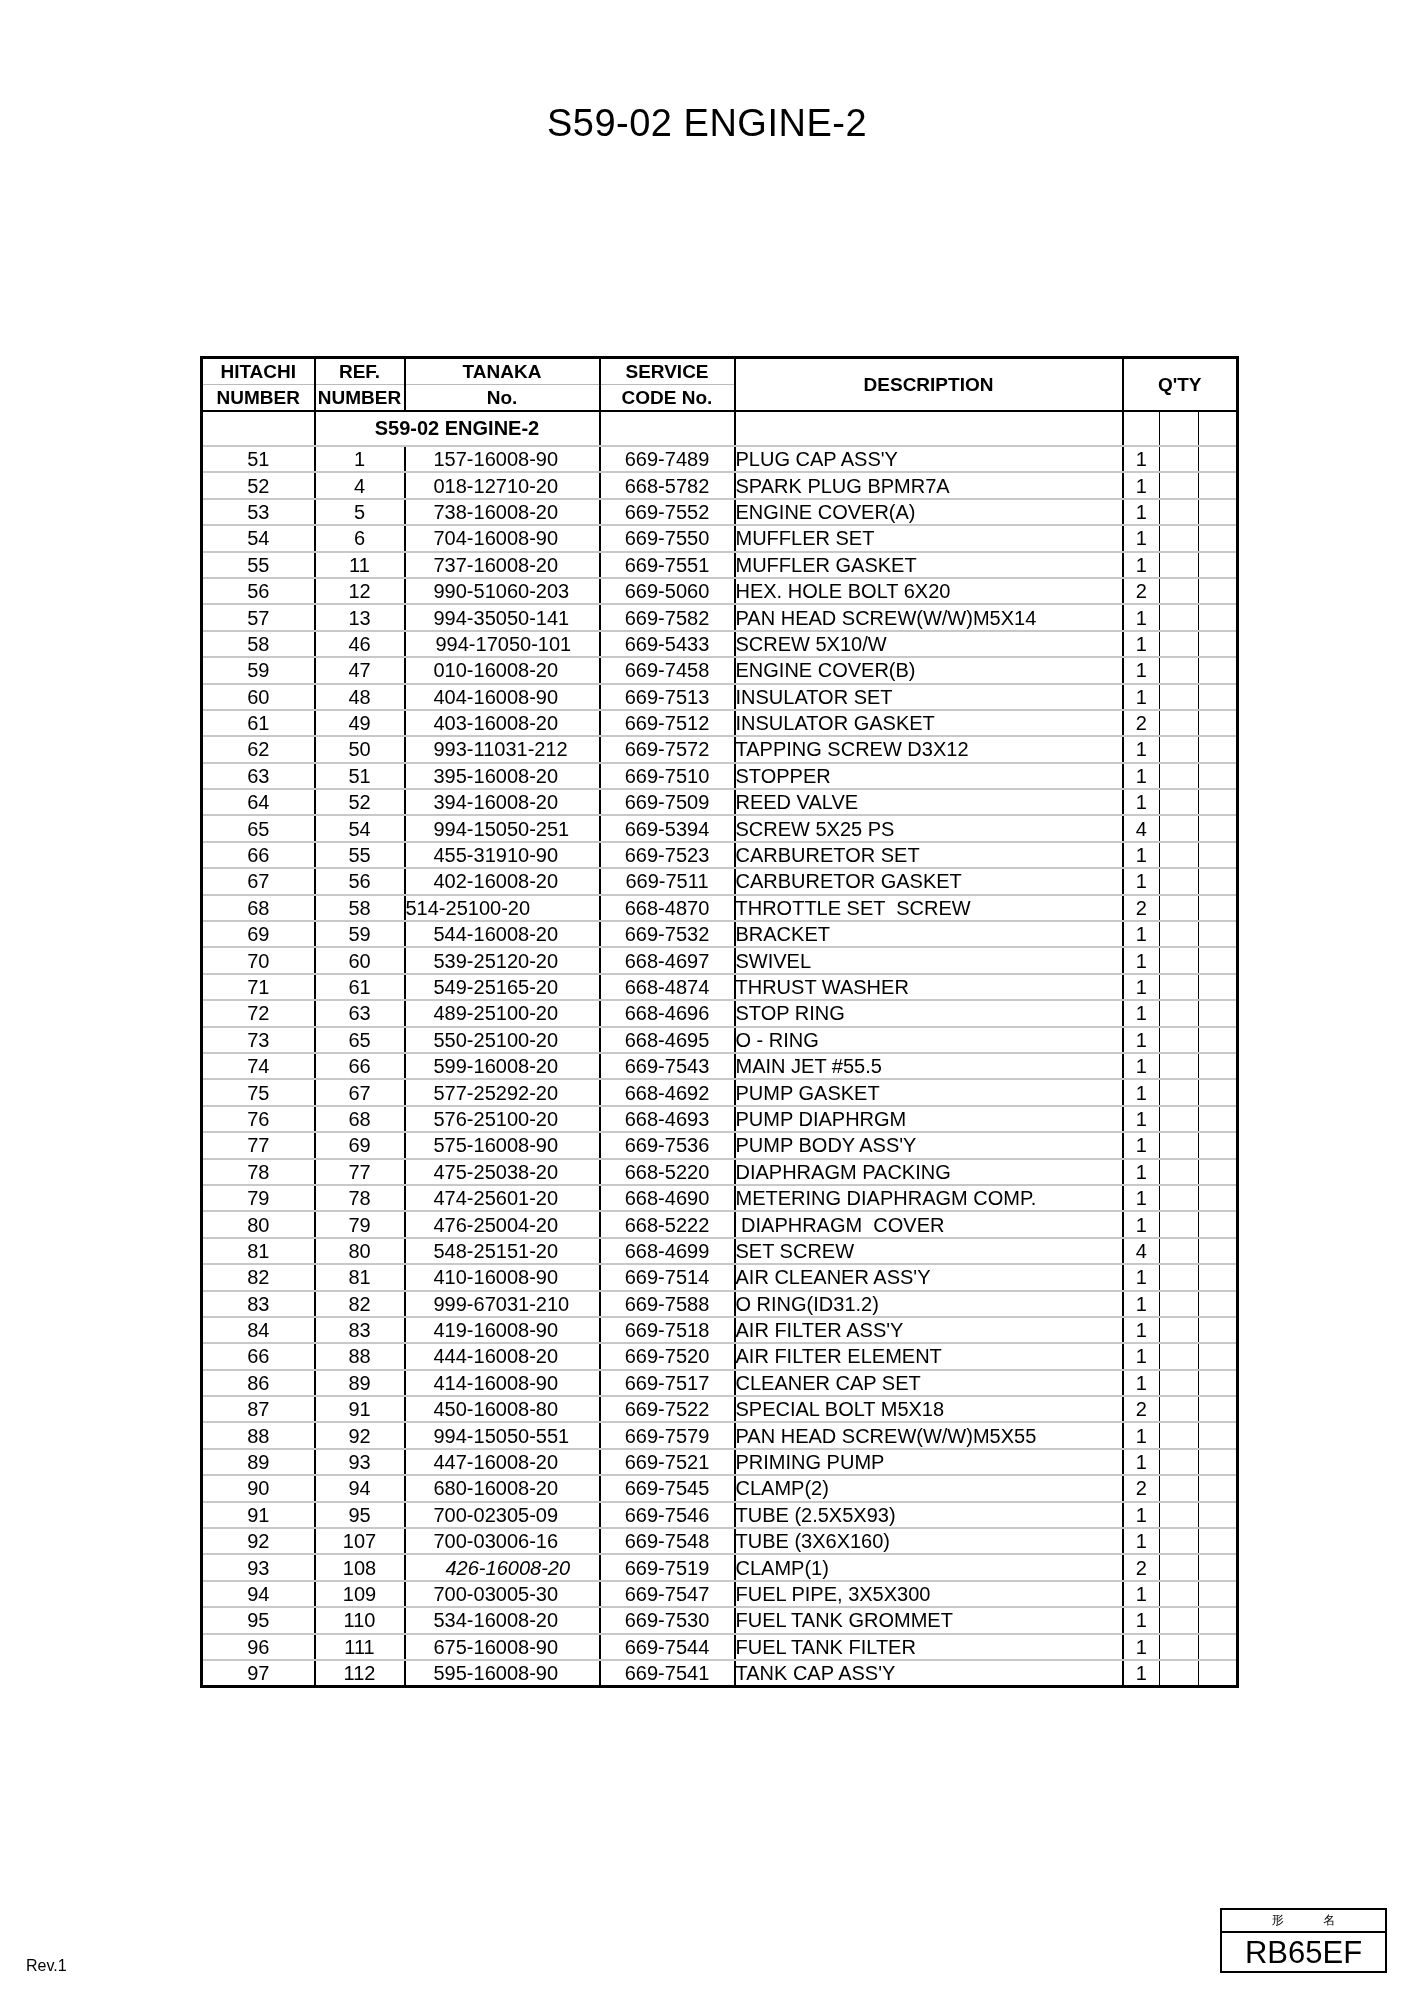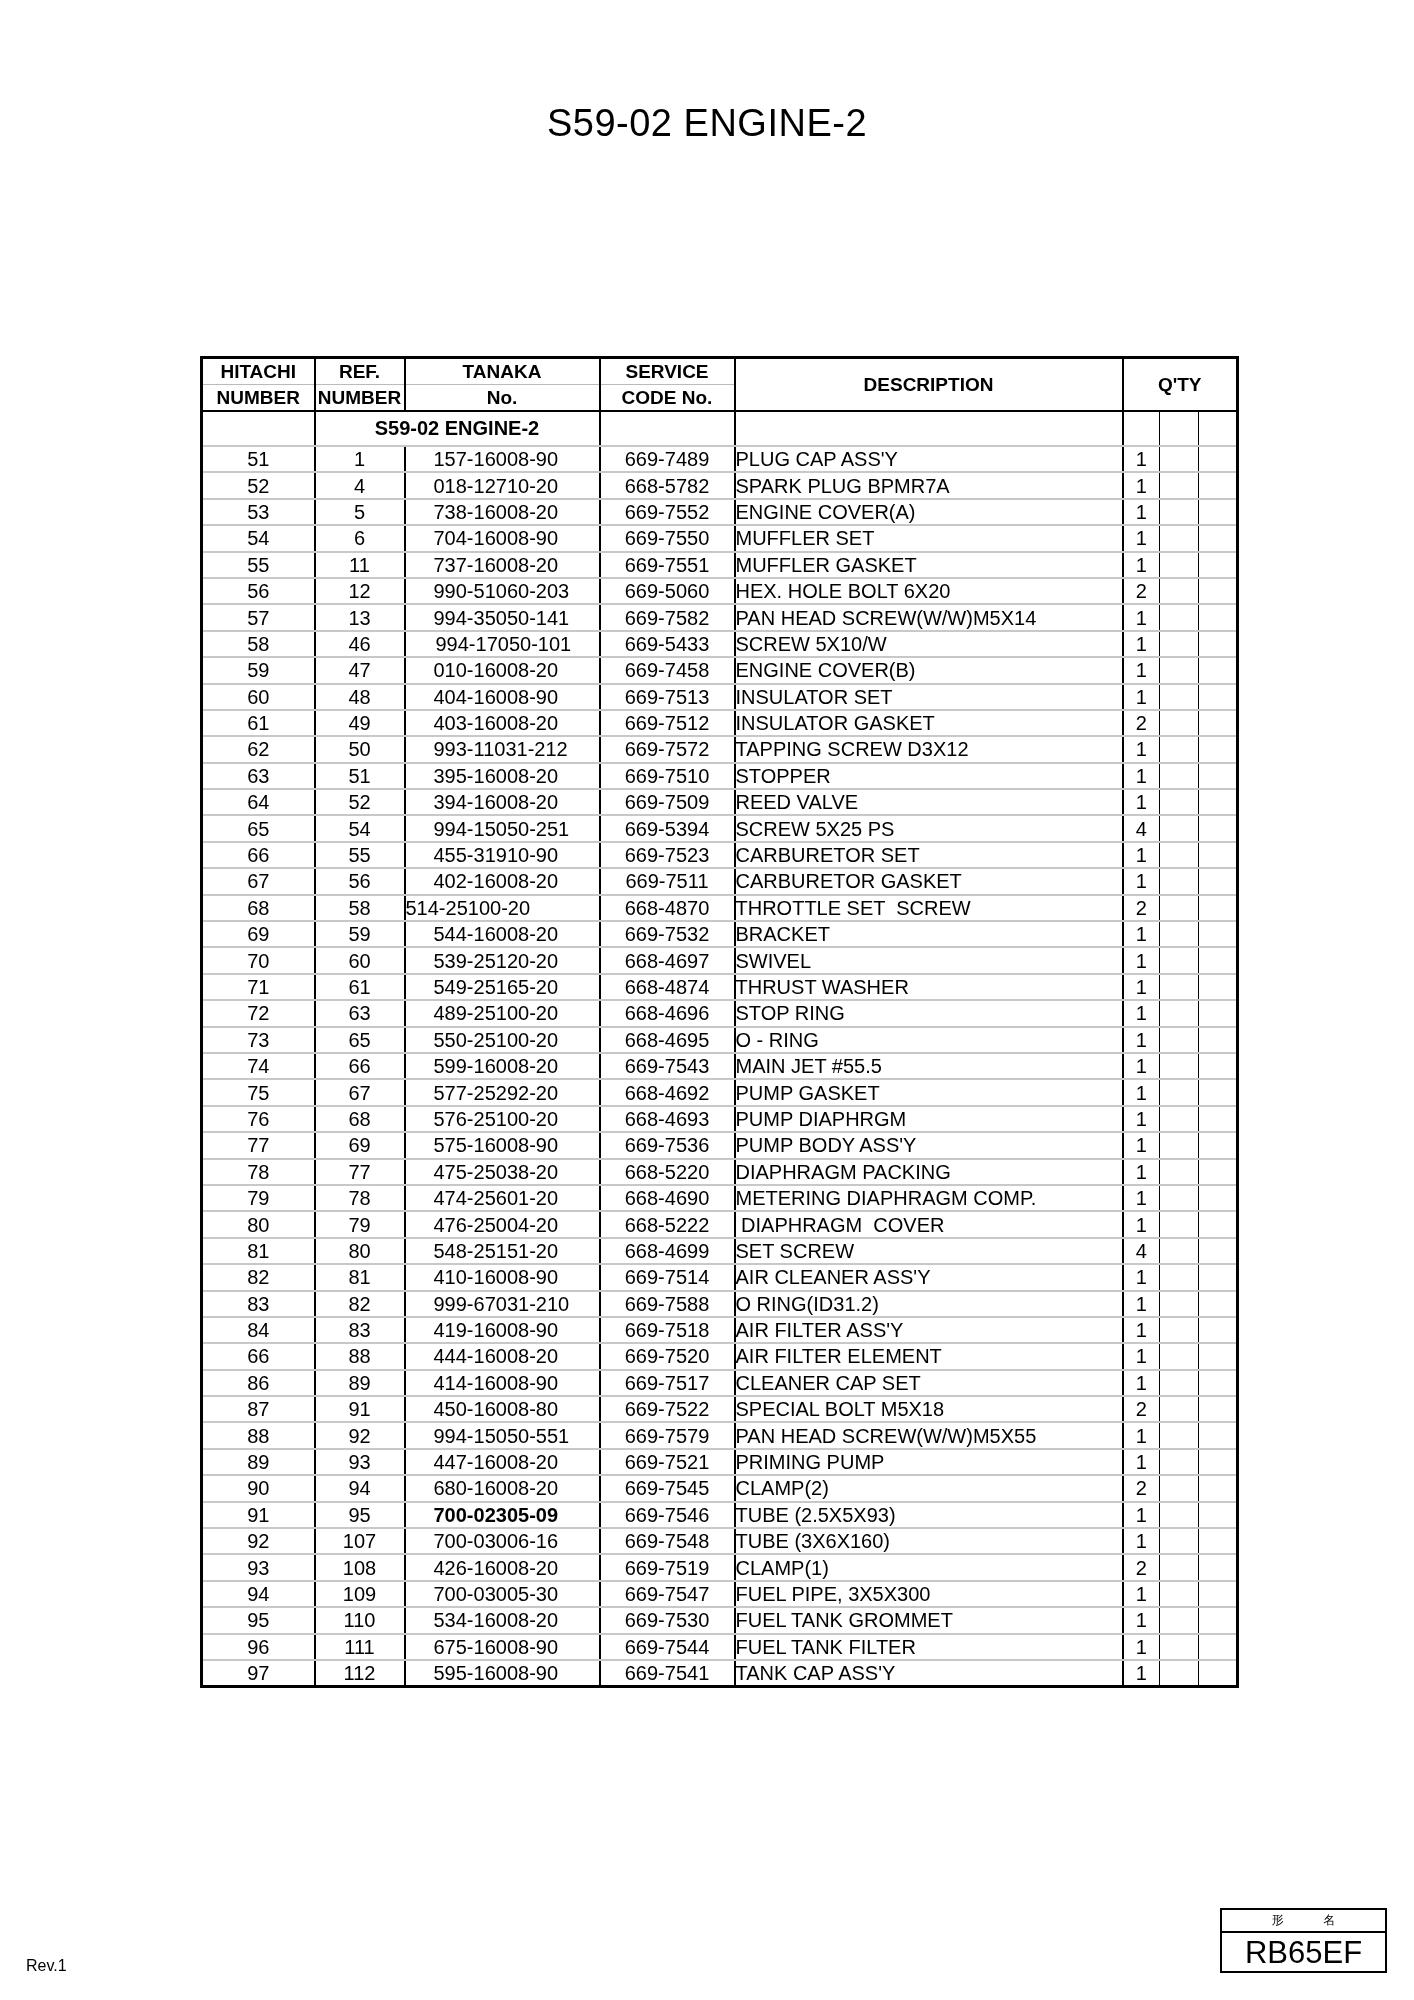--- a/index.html
+++ b/index.html
@@ -468,41 +468,41 @@
         <td class="l vl" style="padding-left: 28px;">680-16008-20</td>
         <td class="c vl">669-7545</td>
         <td class="l vl" style="white-space: pre;">CLAMP(2)</td>
         <td class="c vl">2</td>
         <td class="vq"></td>
         <td class="vq"></td>
       </tr>
       <tr class="row">
         <td class="c">91</td>
         <td class="c vl">95</td>
-        <td class="l vl" style="padding-left: 28px; font-weight: bold;">700-02305-09</td>
+        <td class="l vl" style="padding-left: 28px;">700-02305-09</td>
         <td class="c vl">669-7546</td>
         <td class="l vl" style="white-space: pre;">TUBE (2.5X5X93)</td>
         <td class="c vl">1</td>
         <td class="vq"></td>
         <td class="vq"></td>
       </tr>
       <tr class="row">
         <td class="c">92</td>
         <td class="c vl">107</td>
         <td class="l vl" style="padding-left: 28px;">700-03006-16</td>
         <td class="c vl">669-7548</td>
         <td class="l vl" style="white-space: pre;">TUBE (3X6X160)</td>
         <td class="c vl">1</td>
         <td class="vq"></td>
         <td class="vq"></td>
       </tr>
       <tr class="row">
         <td class="c">93</td>
         <td class="c vl">108</td>
-        <td class="l vl" style="padding-left: 28px;">426-16008-20</td>
+        <td class="l vl" style="padding-left: 40px; font-style: italic;">426-16008-20</td>
         <td class="c vl">669-7519</td>
         <td class="l vl" style="white-space: pre;">CLAMP(1)</td>
         <td class="c vl">2</td>
         <td class="vq"></td>
         <td class="vq"></td>
       </tr>
       <tr class="row">
         <td class="c">94</td>
         <td class="c vl">109</td>
         <td class="l vl" style="padding-left: 28px;">700-03005-30</td>

